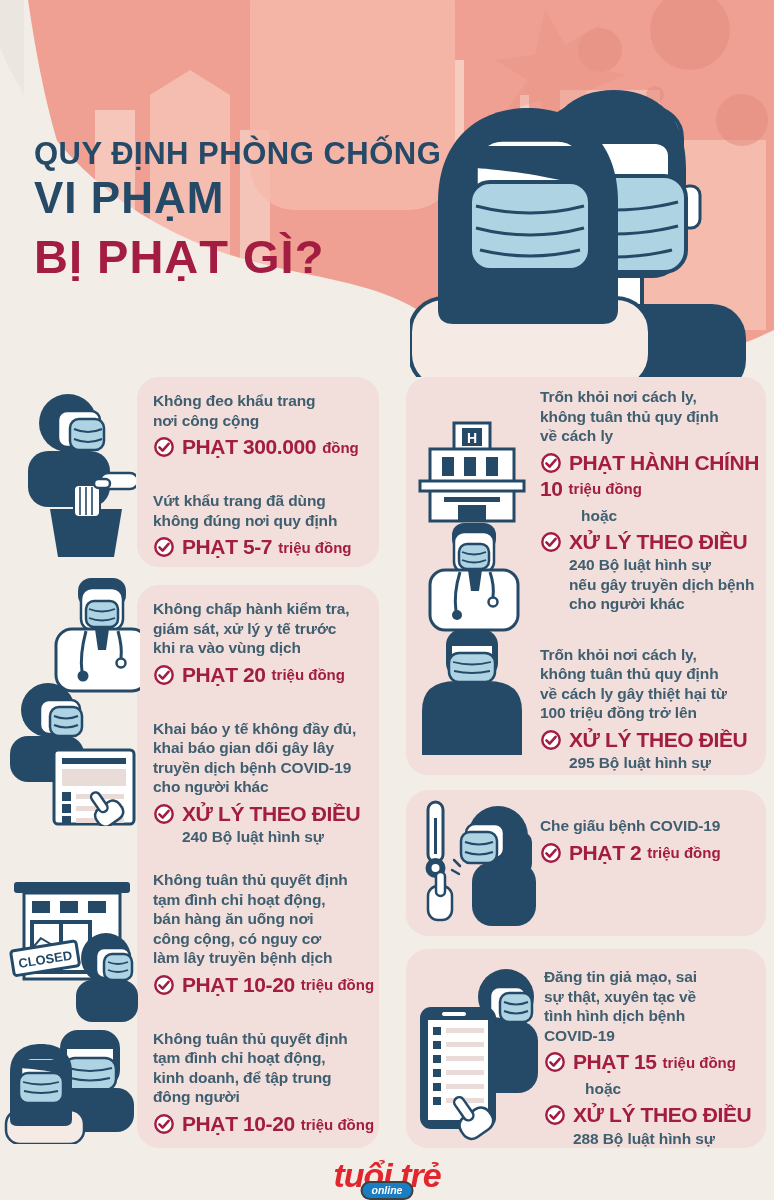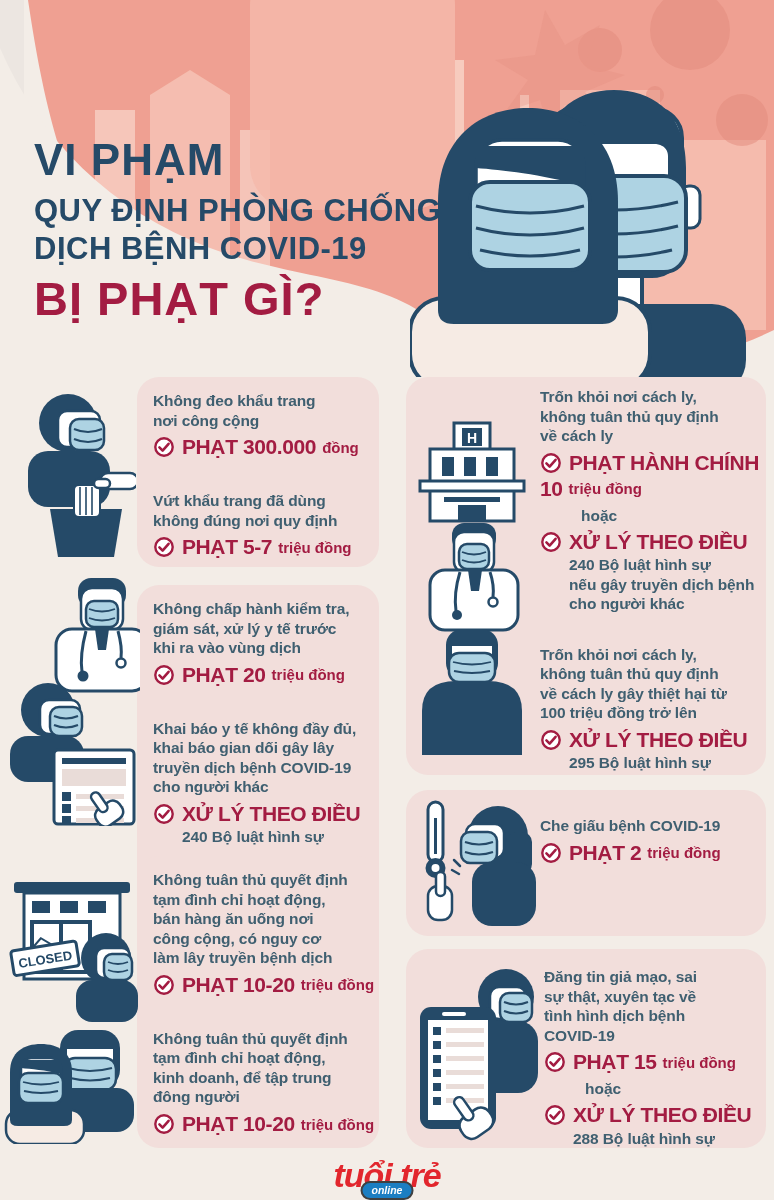--- a/index.html
+++ b/index.html
@@ -104,23 +104,22 @@
       <rect x="0" y="246" width="240" height="90" rx="34" fill="#f6ebe4" stroke="#254a68" stroke-width="4"></rect>
       <path d="M28,258 L28,150 C28,86 70,56 118,56 C166,56 208,86 208,150 L208,258 Q208,272 192,272 L44,272 Q28,272 28,258 Z" fill="#254a68"></path>
       <rect x="66" y="88" width="108" height="124" rx="26" fill="#ffffff" stroke="#254a68" stroke-width="3.5"></rect>
       <path d="M66,94 L174,94 L174,134 C130,122 92,118 66,116 Z" fill="#254a68"></path>
       <rect x="60" y="130" width="120" height="88" rx="20" fill="#aed3e3" stroke="#254a68" stroke-width="4"></rect>
       <path d="M66,154 Q120,168 174,154 M66,176 Q120,190 174,176 M70,198 Q120,210 170,198" fill="none" stroke="#254a68" stroke-width="3"></path>
     </g>
   </svg>
 
   <div class="abs title-block">
+    <div class="t-navy t2">QUY ĐỊNH PHÒNG CHỐNG</div>
     <div class="t-navy t1">VI PHẠM</div>
-    <div class="t-navy t2">QUY ĐỊNH PHÒNG CHỐNG</div>
-    <div class="t-navy t3">DỊCH BỆNH COVID-19</div>
     <div class="t4">BỊ PHẠT GÌ?</div>
   </div>
 
   <svg id="icon-trash" class="abs" width="128" height="176" viewBox="0 0 128 176">
     <circle cx="60" cy="38" r="29" fill="#254a68"></circle>
     <rect x="50" y="26" width="42" height="36" rx="9" fill="#ffffff" stroke="#254a68" stroke-width="2.5"></rect>
     <rect x="62" y="34" width="34" height="31" rx="9" fill="#aed3e3" stroke="#254a68" stroke-width="2.5"></rect>
     <path d="M66,44 Q80,50 94,44 M66,54 Q80,60 94,54" fill="none" stroke="#254a68" stroke-width="2"></path>
     <rect x="20" y="66" width="82" height="56" rx="20" fill="#254a68"></rect>
     <polygon points="42,124 114,124 106,172 50,172" fill="#254a68"></polygon>

